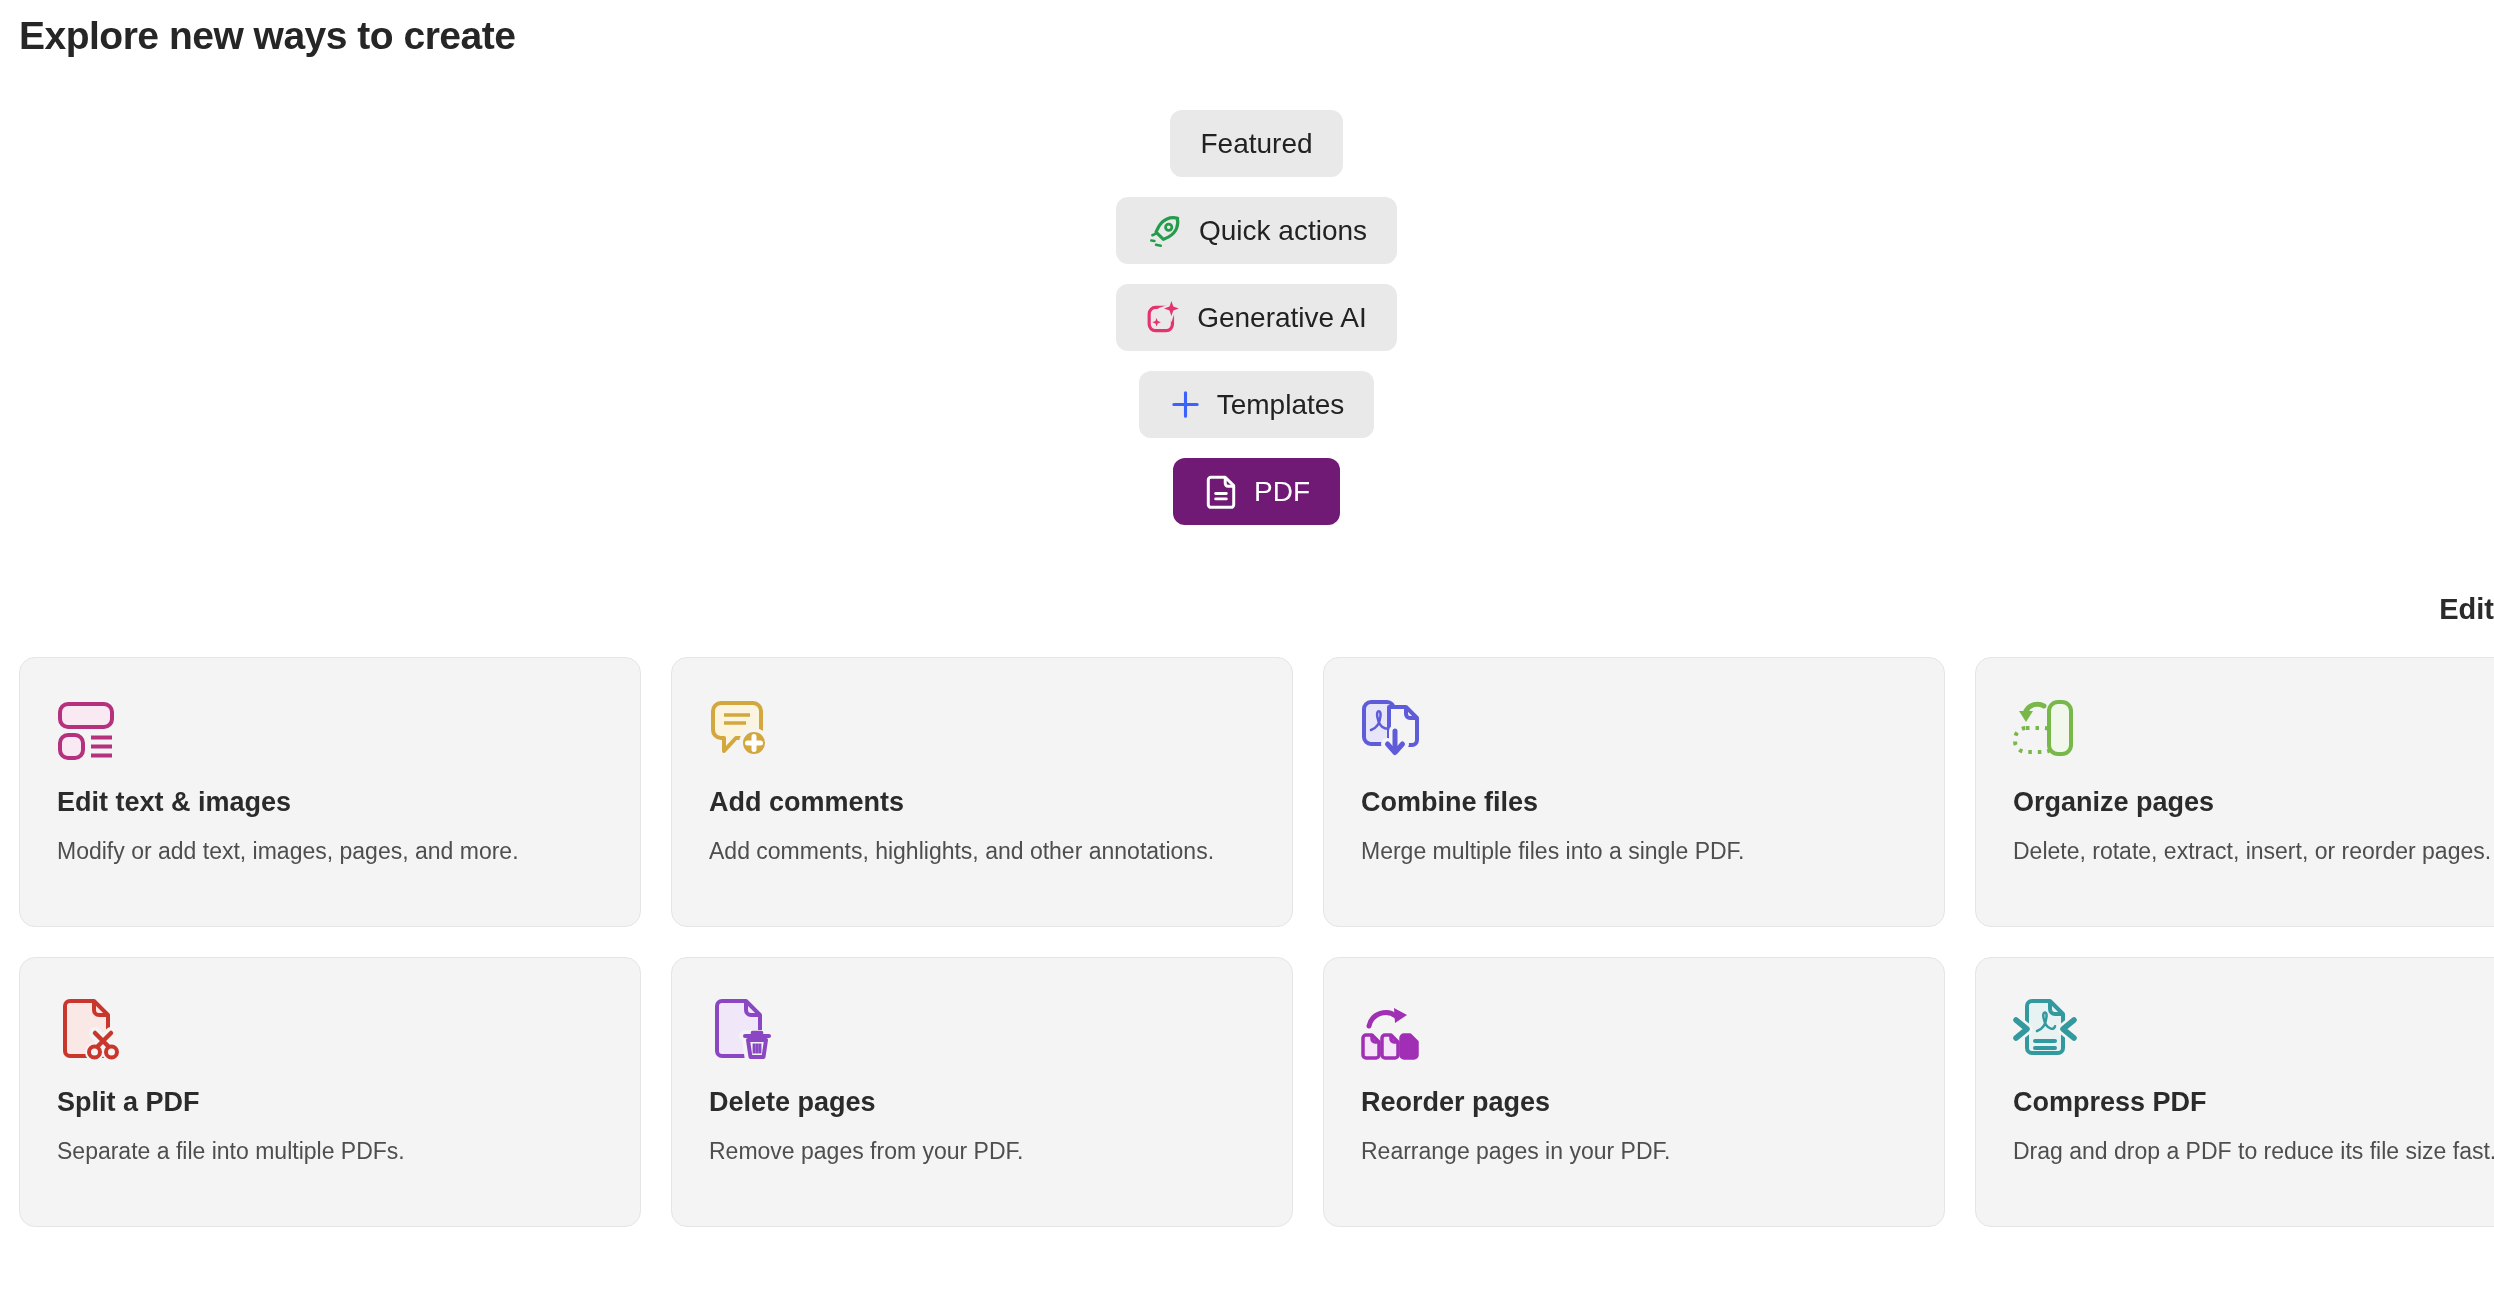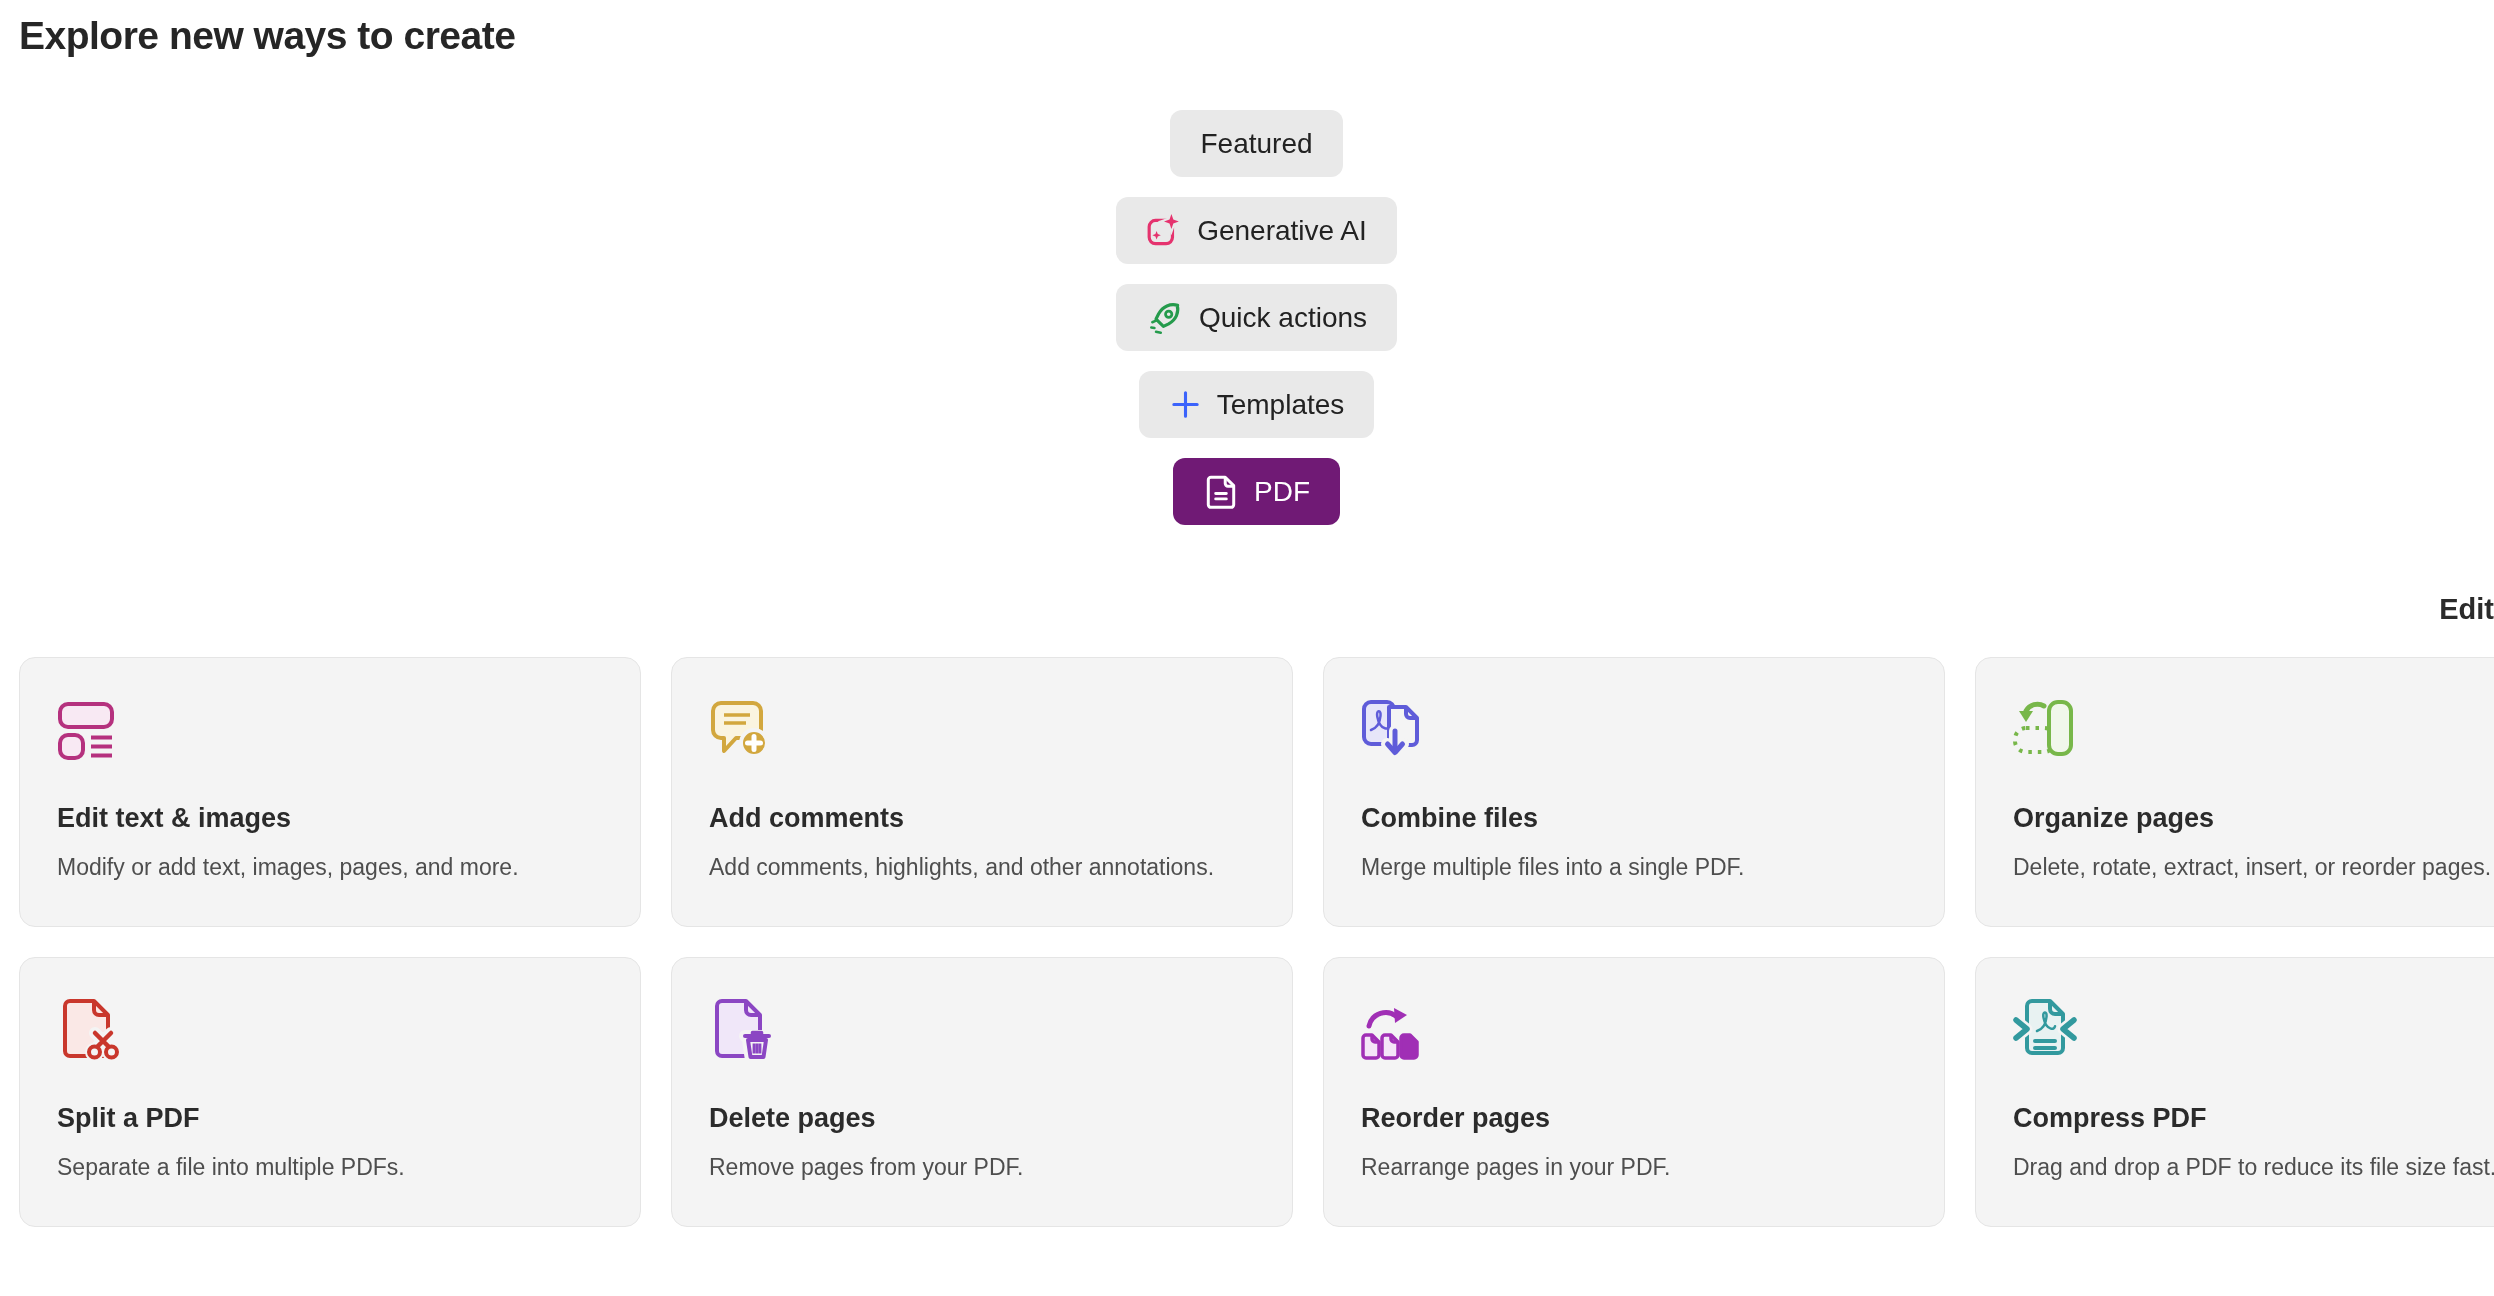--- a/index.html
+++ b/index.html
@@ -37,57 +37,57 @@
     grid-template-columns: repeat(4, 622px);
     gap: 30px;
     width: 2597px; 
   }
   .card {
     height: 270px; background: #f4f4f4; border: 1px solid #e5e5e5;
     border-radius: 16px; padding: 39px 37px; cursor: pointer;
   }
   .card .cicon { width: 64px; height: 64px; }
   .card .cicon svg { display: block; width: 64px; height: 64px; }
-  .card h3 { margin-top: 42px; font-size: 27px; font-weight: 700; color: #2b2b2b; }
+  .card h3 { margin-top: 26px; font-size: 27px; font-weight: 700; color: #2b2b2b; }
   .card p  { margin-top: 20px; font-size: 23px; color: #4e4e4e; }
 </style>
 </head>
 <body>
 
 <div class="page">
 
   <h1 class="page-title">Explore new ways to create</h1>
 
   <div class="tabs">
 
     <button class="pill">
       <span>Featured</span>
+    </button>
+
+    <button class="pill">
+      <span class="ticon">
+        <svg width="38" height="38" viewBox="0 0 36 36">
+          <path d="M30 6 c-7 -2 -14 1 -18 8 l-2.5 5 7 7 5 -2.5 c7 -4 10 -11 8 -17.5 z" fill="none" stroke="#259b4c" stroke-width="3" stroke-linejoin="round"></path>
+          <circle cx="21.5" cy="14.5" r="3" fill="none" stroke="#259b4c" stroke-width="2.6"></circle>
+          <path d="M10.5 20 l-4.5 2 M5 27 l3 .5 M9.5 31 l4.5 1" fill="none" stroke="#259b4c" stroke-width="2.4" stroke-linecap="round"></path>
+        </svg>
+      </span>
+      <span>Quick actions</span>
     </button>
 
     <button class="pill">
       <span class="ticon">
         <svg width="36" height="36" viewBox="0 0 34 34">
           <rect x="3" y="7" width="22" height="22" rx="6" fill="none" stroke="#e5336e" stroke-width="3"></rect>
           <path d="M24 1 l1.8 5.2 L31 8 l-5.2 1.8 L24 15 l-1.8 -5.2 L17 8 l5.2 -1.8 z" fill="none" stroke="#e9e9e9" stroke-width="4"></path>
           <path d="M24 1 l1.8 5.2 L31 8 l-5.2 1.8 L24 15 l-1.8 -5.2 L17 8 l5.2 -1.8 z" fill="#e5336e"></path>
           <path d="M10 17 l1.1 2.9 2.9 1.1 -2.9 1.1 -1.1 2.9 -1.1 -2.9 -2.9 -1.1 2.9 -1.1 z" fill="#e5336e"></path>
         </svg>
       </span>
       <span>Generative AI</span>
-    </button>
-
-    <button class="pill">
-      <span class="ticon">
-        <svg width="38" height="38" viewBox="0 0 36 36">
-          <path d="M30 6 c-7 -2 -14 1 -18 8 l-2.5 5 7 7 5 -2.5 c7 -4 10 -11 8 -17.5 z" fill="none" stroke="#259b4c" stroke-width="3" stroke-linejoin="round"></path>
-          <circle cx="21.5" cy="14.5" r="3" fill="none" stroke="#259b4c" stroke-width="2.6"></circle>
-          <path d="M10.5 20 l-4.5 2 M5 27 l3 .5 M9.5 31 l4.5 1" fill="none" stroke="#259b4c" stroke-width="2.4" stroke-linecap="round"></path>
-        </svg>
-      </span>
-      <span>Quick actions</span>
     </button>
 
     <button class="pill">
       <span class="ticon">
         <svg width="33" height="33" viewBox="0 0 34 34">
           <path d="M17 5 v24 M5 17 h24" fill="none" stroke="#3b63fb" stroke-width="3.2" stroke-linecap="round"></path>
         </svg>
       </span>
       <span>Templates</span>
     </button>

